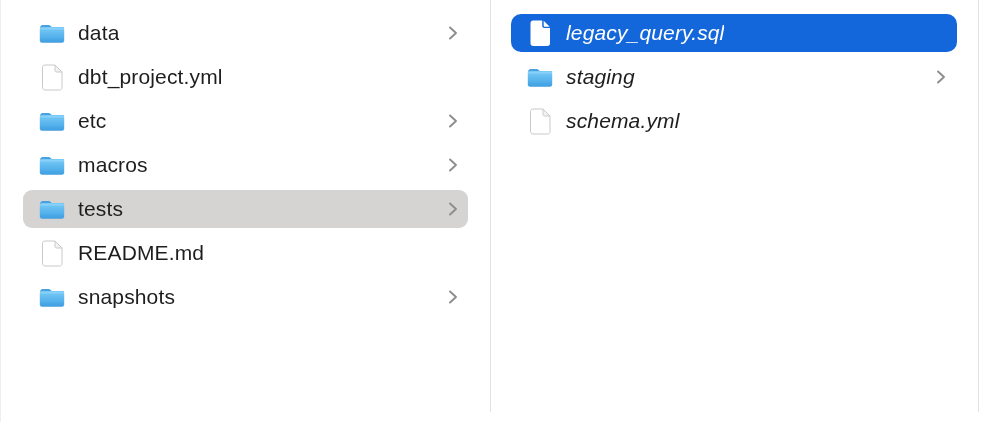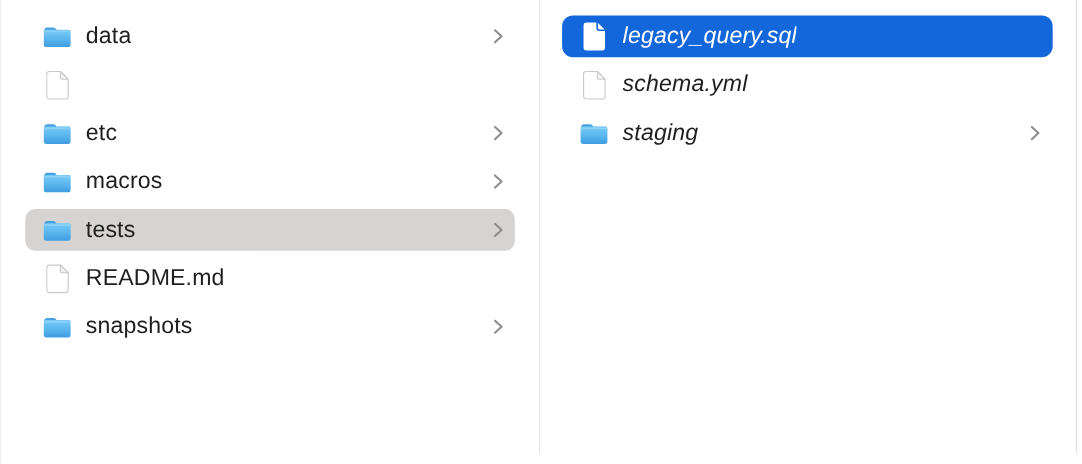--- a/index.html
+++ b/index.html
@@ -63,20 +63,21 @@
         </span>
   </div>
       <div class="row">
 
     <span class="icon">
           <svg width="21" height="27" viewBox="0 0 21 27">
             <path d="M3 1 H13 L20 8 V23.5 C20 24.88 18.88 26 17.5 26 H3 C1.62 26 0.5 24.88 0.5 23.5 V3.5 C0.5 2.12 1.62 1 3 1 Z" fill="#ffffff" stroke="#c9c9c9" stroke-width="1"></path>
             <path d="M13 1 L20 8 H14.5 C13.67 8 13 7.33 13 6.5 Z" fill="#f2f2f2" stroke="#c9c9c9" stroke-width="1" stroke-linejoin="round"></path>
           </svg>
         </span>
+    <span class="label">dbt_project.yml</span>
     <span class="chevron">
           <svg width="10" height="16" viewBox="0 0 10 16">
             <path d="M2 2.5 L8 8 L2 13.5" fill="none" stroke="#8d8d8d" stroke-width="1.9" stroke-linecap="round" stroke-linejoin="round"></path>
           </svg>
         </span>
   </div>
       <div class="row has-chevron">
 
     <span class="icon">
           <svg width="26" height="22" viewBox="0 0 26 22">
@@ -193,52 +194,52 @@
             <path d="M13.7 0.8 L19.7 6.8 H15 C14.28 6.8 13.7 6.22 13.7 5.5 Z" fill="#ffffff"></path>
           </svg>
         </span>
     <span class="label">legacy_query.sql</span>
     <span class="chevron">
           <svg width="10" height="16" viewBox="0 0 10 16">
             <path d="M2 2.5 L8 8 L2 13.5" fill="none" stroke="#8d8d8d" stroke-width="1.9" stroke-linecap="round" stroke-linejoin="round"></path>
           </svg>
         </span>
   </div>
+      <div class="row has-chevron">
+
+    <span class="icon">
+          <svg width="26" height="22" viewBox="0 0 26 22">
+            <defs>
+              <linearGradient id="fg" x1="0" y1="0" x2="0" y2="1">
+                <stop offset="0" stop-color="#79CBF6"></stop>
+                <stop offset="0.62" stop-color="#55B2EC"></stop>
+                <stop offset="1" stop-color="#3F9CDF"></stop>
+              </linearGradient>
+            </defs>
+            <path d="M1.2 6 C1.2 4.2 2.2 3 3.8 3 h5.8 c0.7 0 1.3 0.3 1.8 0.8 l1.5 1.5 H24.8 V7.5 H1.2 Z" fill="#47A0DF"></path>
+            <rect x="0.8" y="5" width="24.4" height="15.8" rx="2.4" fill="url(#fg)"></rect>
+            <rect x="0.8" y="5.9" width="24.4" height="1.5" rx="0.75" fill="#8AD2F8" opacity="0.95"></rect>
+          </svg>
+        </span>
+    <span class="label">staging</span>
+    <span class="chevron">
+          <svg width="10" height="16" viewBox="0 0 10 16">
+            <path d="M2 2.5 L8 8 L2 13.5" fill="none" stroke="#8d8d8d" stroke-width="1.9" stroke-linecap="round" stroke-linejoin="round"></path>
+          </svg>
+        </span>
+  </div>
       <div class="row">
 
     <span class="icon">
           <svg width="21" height="27" viewBox="0 0 21 27">
             <path d="M3 1 H13 L20 8 V23.5 C20 24.88 18.88 26 17.5 26 H3 C1.62 26 0.5 24.88 0.5 23.5 V3.5 C0.5 2.12 1.62 1 3 1 Z" fill="#ffffff" stroke="#c9c9c9" stroke-width="1"></path>
             <path d="M13 1 L20 8 H14.5 C13.67 8 13 7.33 13 6.5 Z" fill="#f2f2f2" stroke="#c9c9c9" stroke-width="1" stroke-linejoin="round"></path>
           </svg>
         </span>
     <span class="label">schema.yml</span>
-    <span class="chevron">
-          <svg width="10" height="16" viewBox="0 0 10 16">
-            <path d="M2 2.5 L8 8 L2 13.5" fill="none" stroke="#8d8d8d" stroke-width="1.9" stroke-linecap="round" stroke-linejoin="round"></path>
-          </svg>
-        </span>
-  </div>
-      <div class="row has-chevron">
-
-    <span class="icon">
-          <svg width="26" height="22" viewBox="0 0 26 22">
-            <defs>
-              <linearGradient id="fg" x1="0" y1="0" x2="0" y2="1">
-                <stop offset="0" stop-color="#79CBF6"></stop>
-                <stop offset="0.62" stop-color="#55B2EC"></stop>
-                <stop offset="1" stop-color="#3F9CDF"></stop>
-              </linearGradient>
-            </defs>
-            <path d="M1.2 6 C1.2 4.2 2.2 3 3.8 3 h5.8 c0.7 0 1.3 0.3 1.8 0.8 l1.5 1.5 H24.8 V7.5 H1.2 Z" fill="#47A0DF"></path>
-            <rect x="0.8" y="5" width="24.4" height="15.8" rx="2.4" fill="url(#fg)"></rect>
-            <rect x="0.8" y="5.9" width="24.4" height="1.5" rx="0.75" fill="#8AD2F8" opacity="0.95"></rect>
-          </svg>
-        </span>
-    <span class="label">staging</span>
     <span class="chevron">
           <svg width="10" height="16" viewBox="0 0 10 16">
             <path d="M2 2.5 L8 8 L2 13.5" fill="none" stroke="#8d8d8d" stroke-width="1.9" stroke-linecap="round" stroke-linejoin="round"></path>
           </svg>
         </span>
   </div>
     </div>
   <div class="divider d1"></div>
   <div class="divider d2"></div>
 </div>

